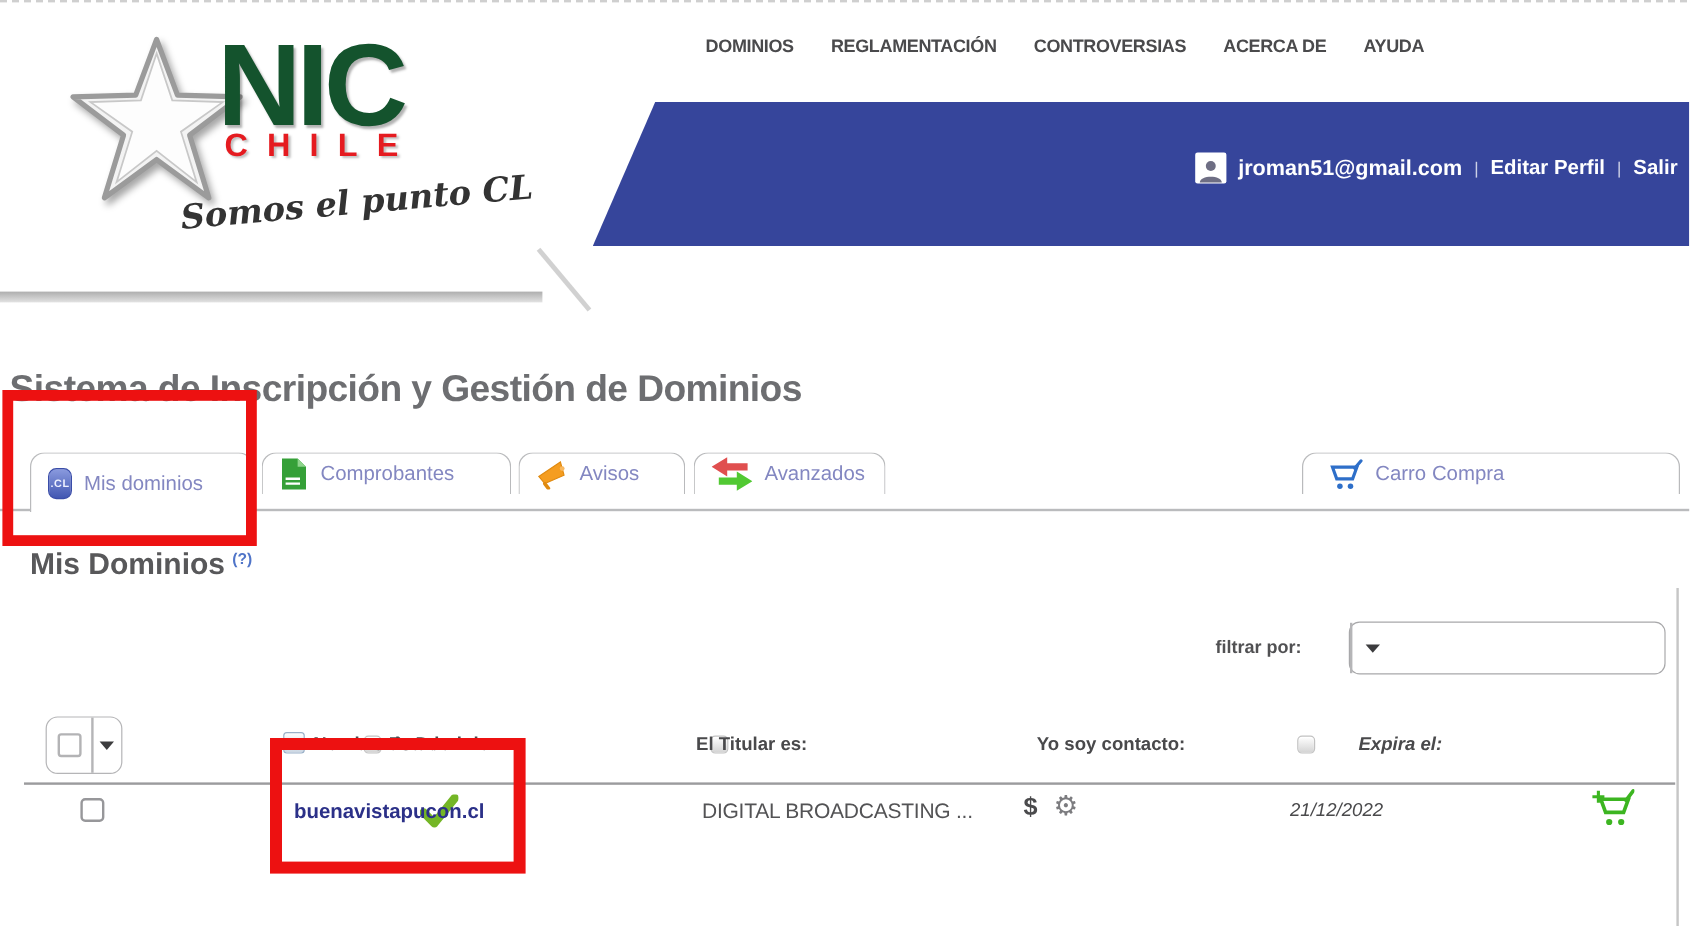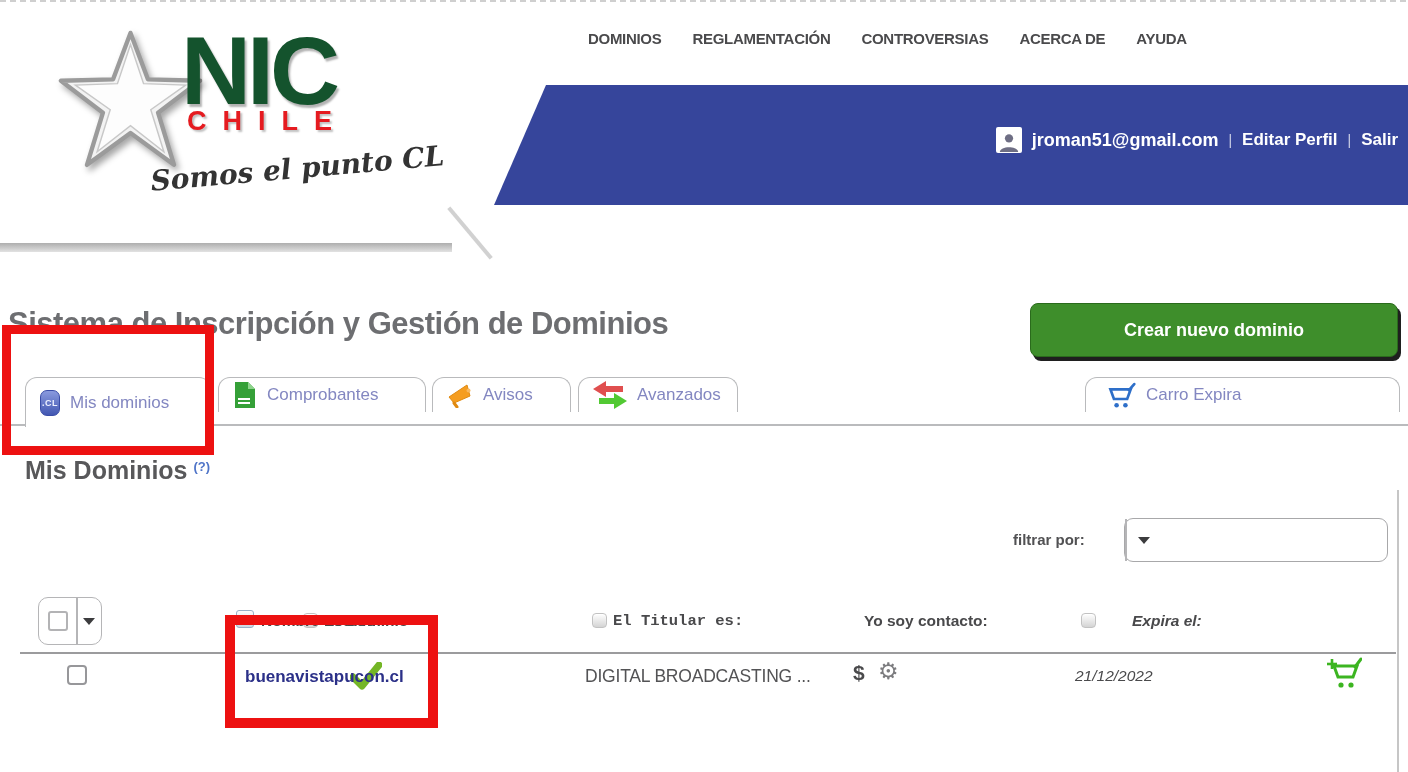--- a/index.html
+++ b/index.html
@@ -144,21 +144,20 @@
       <span class="user-sep">|</span>
       <span class="user-link">Editar Perfil</span>
       <span class="user-sep">|</span>
       <span class="user-link">Salir</span>
     </div>
   </div>
   <div class="gray-bar"></div>
   <div class="diag-shadow"></div>
 
   <div class="page-title">Sistema de Inscripción y Gestión de Dominios</div>
-  <div class="create-btn">Crear nuevo dominio</div>
 
   <div class="tabline"></div>
 
   <div class="tab tab-1 active">
     <span class="cl-badge">.CL</span>
     <span>Mis dominios</span>
   </div>
 
   <div class="tab tab-2">
     <svg width="24" height="28" viewBox="0 0 24 28">
@@ -187,21 +186,21 @@
     <span>Avanzados</span>
   </div>
 
   <div class="tab tab-cart">
     <svg width="30" height="27" viewBox="0 0 34 30">
       <path d="M5 8 h23 l-4 11 h-15 z" fill="none" stroke="#2e6fc9" stroke-width="3"></path>
       <path d="M26 9 l6 -7" stroke="#2e6fc9" stroke-width="3" stroke-linecap="round"></path>
       <circle cx="12" cy="26" r="2.6" fill="#2e6fc9"></circle>
       <circle cx="22" cy="26" r="2.6" fill="#2e6fc9"></circle>
     </svg>
-    <span>Carro Expira</span>
+    <span>Carro Compra</span>
   </div>
 
   <div class="section-heading">
     <span>Mis Dominios</span><span class="help-mark">(?)</span>
   </div>
 
   <div class="filter-label">filtrar por:</div>
   <div class="filter-select">
     <span class="filter-divider"></span>
     <span class="filter-caret">
@@ -221,21 +220,21 @@
 
   <span class="mini-check" style="left:303px;"></span>
   <span class="hdr-label" style="left:324px;">Estado</span>
 
   <span class="sort-icon">
       <span class="tri-up"></span>
     </span>
   <span class="hdr-label" style="left:261px;">Nombre de Dominio</span>
 
   <span class="mini-check" style="left:592px;"></span>
-  <span class="hdr-label" style="left:613px;font-family:Liberation Mono, monospace;">El Titular es:</span>
+  <span class="hdr-label" style="left:580px;">El Titular es:</span>
 
   <span class="hdr-label" style="left:864px;">Yo soy contacto:</span>
 
   <span class="mini-check" style="left:1081px;"></span>
   <span class="hdr-label" style="left:1132px;font-style:italic;">Expira el:</span>
 
   <div class="hdr-sep"></div>
 
   <div>
     <span class="row-checkbox"></span>

